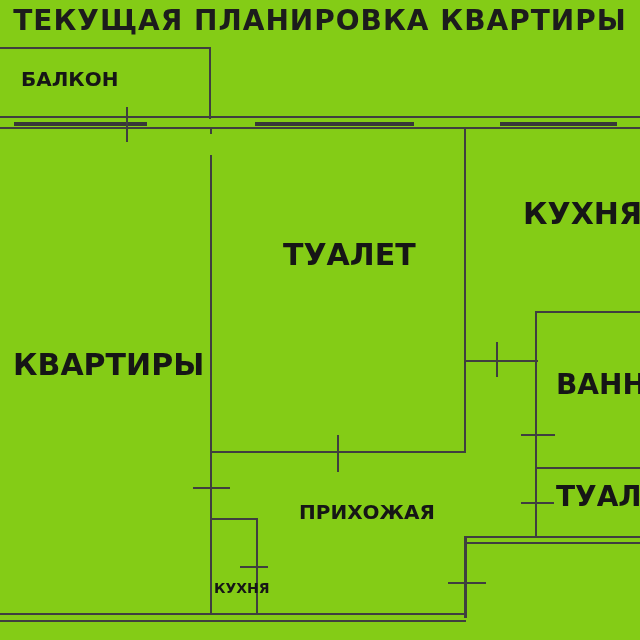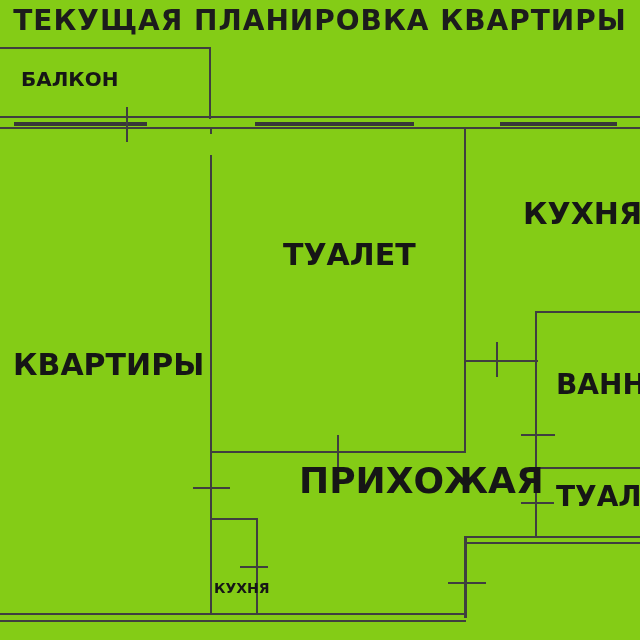--- a/index.html
+++ b/index.html
@@ -75,18 +75,18 @@
       <div class="tick" style="left: 496px; top: 342px; width: 2px; height: 35px;"></div>
       <div class="tick" style="left: 193px; top: 487px; width: 37px; height: 2px;"></div>
       <div class="tick" style="left: 240px; top: 566px; width: 28px; height: 2px;"></div>
       <div class="tick" style="left: 521px; top: 434px; width: 34px; height: 2px;"></div>
       <div class="tick" style="left: 521px; top: 502px; width: 33px; height: 2px;"></div>
       <div class="tick" style="left: 448px; top: 582px; width: 38px; height: 2px;"></div>
       <div class="room-label" style="left: 21px; top: 69px; font-size: 20px;">БАЛКОН</div>
       <div class="room-label" style="left: 13px; top: 350px; font-size: 30px;">КВАРТИРЫ</div>
       <div class="room-label" style="left: 283px; top: 240px; font-size: 30px;">ТУАЛЕТ</div>
       <div class="room-label" style="left: 523px; top: 199px; font-size: 30px;">КУХНЯ</div>
-      <div class="room-label" style="left: 299px; top: 463px; font-size: 36px;">ПРИХОЖАЯ</div>
+      <div class="room-label" style="left: 299px; top: 502px; font-size: 20px;">ПРИХОЖАЯ</div>
       <div class="room-label" style="left: 556px; top: 371px; font-size: 28px;">ВАННАЯ</div>
       <div class="room-label" style="left: 556px; top: 483px; font-size: 28px;">ТУАЛЕТ</div>
       <div class="room-label" style="left: 214px; top: 581px; font-size: 14px;">КУХНЯ</div>
     </div>
 </div>
 
 </body></html>

